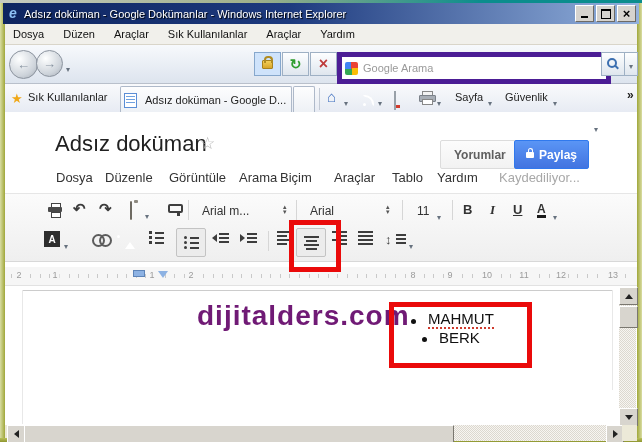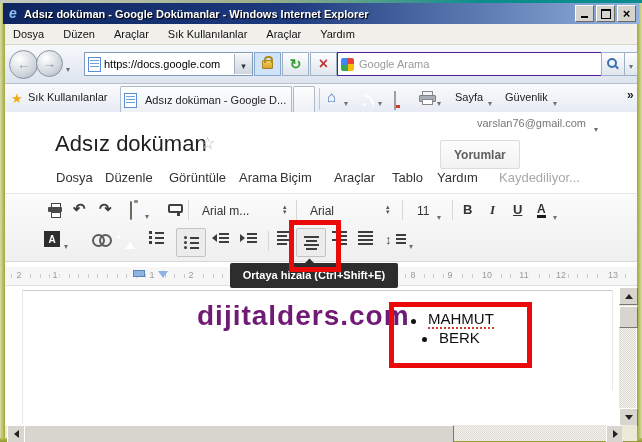--- a/index.html
+++ b/index.html
@@ -7,21 +7,21 @@
        font-family:"Liberation Sans",sans-serif;-webkit-font-smoothing:antialiased;}
   .abs{position:absolute;}
   
   .b-top{left:0;top:0;right:0;height:3px;background:linear-gradient(90deg,#c6cbc0,#9fb08a 40%,#0b8d8d 75%,#0b8d8d);}
   .b-left{left:0;top:3px;width:5px;bottom:0;background:linear-gradient(90deg,#d9dda4,#a0a73a);}
   .b-right{right:0;top:3px;width:5px;bottom:0;background:linear-gradient(90deg,#a0a73a,#d9dda4);}
   .b-bottom{left:0;bottom:0;height:4px;right:0;background:linear-gradient(#b9c05a,#8f9630);}
   .titlebar{left:3px;top:3px;right:3px;height:21px;background:linear-gradient(90deg,#0e2560,#1d3a7e 45%,#93b1dd);
             display:flex;align-items:center;padding:0 3px;gap:4px;}
   .ie-logo{width:14px;height:14px;color:#8ec2f5;font-weight:bold;font-style:italic;font-size:14px;line-height:13px;text-align:center;}
-  .title-text{color:#fff;font-weight:bold;font-size:11px;white-space:nowrap;overflow:hidden;flex:1;text-shadow:1px 1px 1px #000;}
+  .title-text{color:#fff;font-weight:normal;font-size:11px;white-space:nowrap;overflow:hidden;flex:1;text-shadow:1px 1px 1px #000;}
   .winbtns{display:flex;gap:2px;}
   .wbtn{width:17px;height:15px;background:#d6d3ce;border:1px solid;border-color:#fff #6d6a65 #6d6a65 #fff;
         display:flex;align-items:center;justify-content:center;position:relative;}
   .g-min{width:7px;height:2px;background:#000;margin-top:7px;}
   .g-max{width:8px;height:7px;border:1px solid #000;border-top-width:2px;}
   .g-close::before{content:"×";font-size:13px;font-weight:bold;line-height:11px;color:#000;}
   
   .menubar{left:5px;top:24px;right:5px;height:20px;background:#f1f0eb;border-bottom:1px solid #d9d5c9;
            display:flex;align-items:center;gap:19px;padding-left:8px;font-size:11px;color:#111;}
   
@@ -36,21 +36,21 @@
   .combo-btn{width:17px;height:20px;background:linear-gradient(#f5f6f8,#cfd6df);border-left:1px solid #9eb0c4;
              display:flex;align-items:center;justify-content:center;}
   .car::before{content:"▾";font-size:9px;color:#333;}
   .car-sm::before{content:"▾";font-size:8px;color:#67727f;}
   .tool-sq{height:22px;display:flex;align-items:center;justify-content:center;border:1px solid #9eb0c4;
            background:linear-gradient(#fdfeff,#dfe6ee);}
   .lock-gold{width:9px;height:7px;background:linear-gradient(#f3cf5a,#d8a62a);border:1px solid #a8821f;border-radius:1px;position:relative;}
   .lock-gold::before{content:"";position:absolute;left:1px;top:-5px;width:5px;height:5px;border:2px solid #b08b22;border-bottom:none;border-radius:4px 4px 0 0;}
   .g-refresh::before{content:"↻";font-size:14px;font-weight:bold;color:#2f9e2f;}
   .g-stop::before{content:"×";font-size:16px;font-weight:bold;color:#bf3b3b;}
-  .search-box{left:337px;top:52px;width:261px;height:22px;background:#fff;border:1px solid #4c1d95;display:flex;align-items:center;gap:5px;padding-left:3px;}
+  .search-box{left:337px;top:52px;width:261px;height:22px;background:#fff;border:5px solid #4c1d95;display:flex;align-items:center;gap:5px;padding-left:3px;}
   .gquad{width:13px;height:13px;border-radius:2px;background:conic-gradient(#ea4335 0 25%,#fbbc05 0 50%,#34a853 0 75%,#4285f4 0 100%);}
   .ph-text{font-size:11px;color:#9a9a9a;}
   .magnifier{width:12px;height:12px;position:relative;}
   .magnifier::before{content:"";position:absolute;left:0;top:0;width:6px;height:6px;border:2px solid #3c6fb0;border-radius:50%;}
   .magnifier::after{content:"";position:absolute;left:7px;top:8px;width:5px;height:2px;background:#3c6fb0;transform:rotate(45deg);}
   
   .favbar{left:5px;top:84px;right:5px;height:28px;background:linear-gradient(#f9fafc,#e7ebf3);border-bottom:1px solid #98a2b0;}
   .g-star::before{content:"★";font-size:13px;color:#f0a818;}
   .fav-label,.cmd-label{font-size:11px;color:#222;}
   .tab{left:120px;top:86px;width:170px;height:26px;background:linear-gradient(#fdfdfe,#edf0f5);
@@ -191,27 +191,20 @@
     <span>Sık Kullanılanlar</span>
     <span>Araçlar</span>
     <span>Yardım</span>
   </div>
 
   
   <div class="abs navbar"></div>
   <div class="abs navcircle" style="left:9px;top:50px;">←</div>
   <div class="abs navcircle" style="left:36px;top:50px;width:25px;height:25px;">→</div>
   <span class="abs car-sm" style="left:66px;top:58px;"></span>
-  <div class="abs url-box">
-    <span class="page-ico"></span>
-    <span class="url-text">https://docs.google.com</span>
-    <span class="combo-btn">
-        <span class="car"></span>
-      </span>
-  </div>
   <div class="abs tool-sq" style="left:254px;top:52px;width:25px;background:#cfe3fb;border-color:#86a7cc;">
     <span class="lock-gold"></span>
   </div>
   <div class="abs tool-sq g-refresh" style="left:282px;top:52px;width:25px;"></div>
   <div class="abs tool-sq g-stop" style="left:310px;top:52px;width:25px;"></div>
   <div class="abs search-box">
     <span class="gquad"></span>
     <span class="ph-text">Google Arama</span>
   </div>
   <div class="abs tool-sq" style="left:601px;top:52px;width:22px;">
@@ -240,28 +233,31 @@
   <span class="abs car-sm" style="left:437px;top:92px;"></span>
   <span class="abs cmd-label" style="left:455px;top:91px;">Sayfa</span>
   <span class="abs car-sm" style="left:488px;top:92px;"></span>
   <span class="abs cmd-label" style="left:505px;top:91px;">Güvenlik</span>
   <span class="abs car-sm" style="left:553px;top:92px;"></span>
   <span class="abs g-chev" style="left:627px;top:85px;"></span>
 
   
   <div class="abs docs-bg"></div>
 
-  <span class="abs account" style="right:56px;top:117px;">varslan76@gmail.com</span>
   <span class="abs car-sm" style="right:44px;top:118px;"></span>
 
   <span class="abs doc-title" style="left:55px;top:131px;">Adsız doküman</span>
   <span class="abs g-staro" style="left:200px;top:133px;"></span>
 
   <div class="abs btn-comments" style="left:440px;top:140px;justify-content:flex-end;">
     <span>Yorumlar</span>
+  </div>
+  <div class="abs btn-share" style="left:514px;top:140px;">
+    <span class="lock-white"></span>
+    <span>Paylaş</span>
   </div>
 
   
   <span class="abs dmenu" style="left:56px;top:170px;">Dosya</span>
   <span class="abs dmenu" style="left:105px;top:170px;">Düzenle</span>
   <span class="abs dmenu" style="left:169px;top:170px;">Görüntüle</span>
   <span class="abs dmenu" style="left:239px;top:170px;">Arama</span>
   <span class="abs dmenu" style="left:280px;top:170px;">Biçim</span>
   <span class="abs dmenu" style="left:334px;top:170px;">Araçlar</span>
   <span class="abs dmenu" style="left:392px;top:170px;">Tablo</span>
@@ -392,24 +388,20 @@
     <span class="rn" style="left:445px;">9</span>
     <span class="rn" style="left:482px;">10</span>
     <span class="rn" style="left:519px;">11</span>
     <span class="rn" style="left:556px;">12</span>
     <span class="rn" style="left:608px;">13</span>
   </div>
   <div class="abs mrect"></div>
   <div class="abs mtri"></div>
 
   
-  <div class="abs tooltip">
-    <i></i>
-    <span>Ortaya hizala (Ctrl+Shift+E)</span>
-  </div>
 
   
   <div class="abs pagetop"></div>
   <div class="abs pageleft"></div>
   <div class="abs pageright"></div>
   <span class="abs watermark">dijitalders.com</span>
 
   <span class="abs bullet" style="left:411px;top:319px;"></span>
   <span class="abs ltext spellcheck" style="left:428px;top:310px;">MAHMUT</span>
   <span class="abs bullet" style="left:422px;top:337px;"></span>

